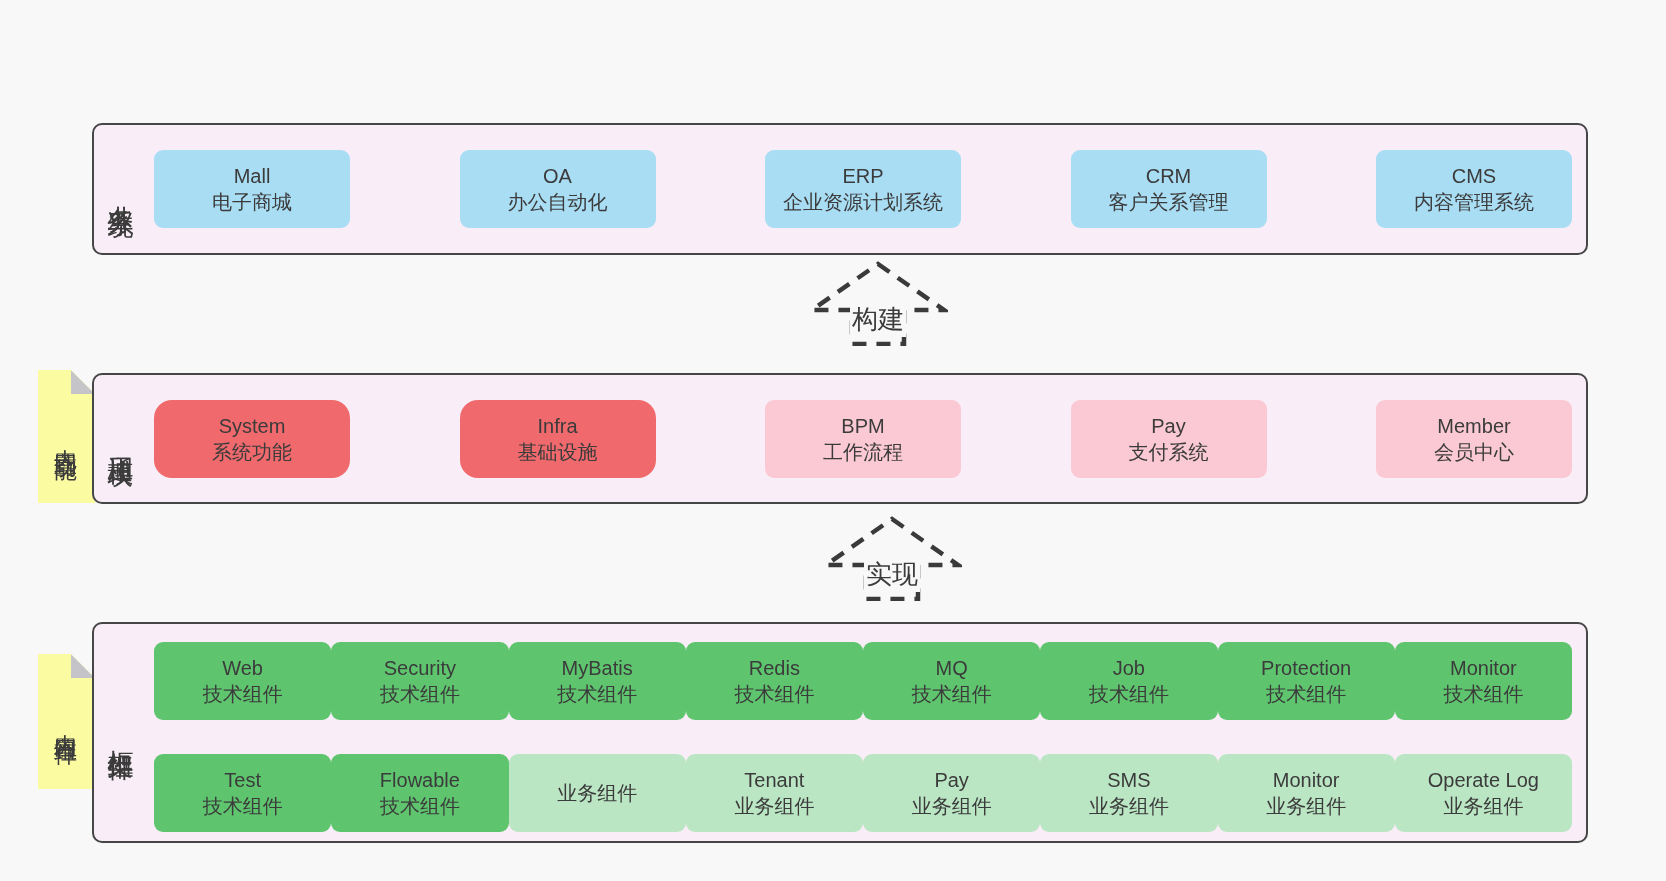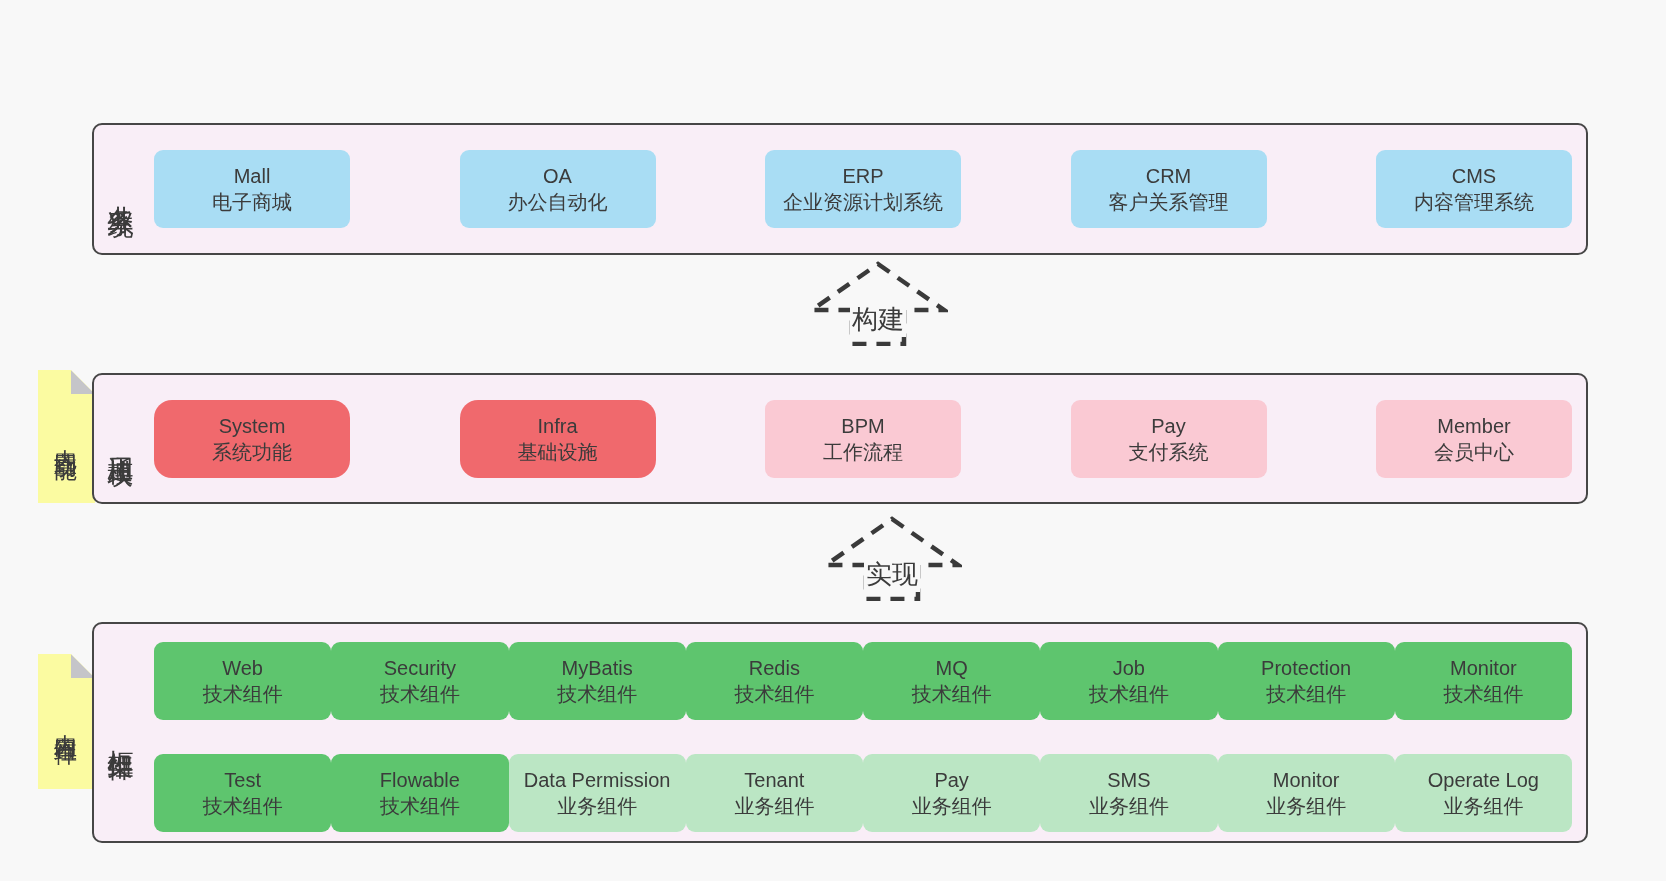--- a/index.html
+++ b/index.html
@@ -172,21 +172,20 @@
     <div class="box-row row2">
       <div class="box small green">
         <div>Test</div>
         <div>技术组件</div>
       </div>
       <div class="box small green">
         <div>Flowable</div>
         <div>技术组件</div>
       </div>
       <div class="box small green-light">
-        <div>Data Permission</div>
         <div>业务组件</div>
       </div>
       <div class="box small green-light">
         <div>Tenant</div>
         <div>业务组件</div>
       </div>
       <div class="box small green-light">
         <div>Pay</div>
         <div>业务组件</div>
       </div>

